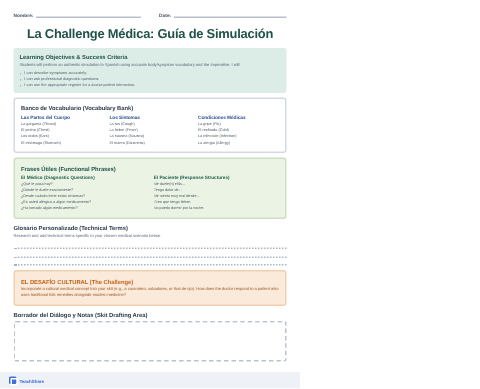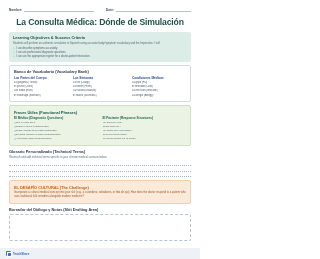--- a/index.html
+++ b/index.html
@@ -132,21 +132,21 @@
     <div class="meta-field">
       <span class="meta-label">Nombre:</span>
       <span class="meta-line"></span>
     </div>
     <div class="meta-field">
       <span class="meta-label">Date:</span>
       <span class="meta-line"></span>
     </div>
   </div>
 
-  <div class="doc-title">La Consulta Médica: Dónde de Simulación</div>
+  <div class="doc-title">La Challenge Médica: Guía de Simulación</div>
 
   <div class="panel panel-teal">
     <div class="panel-title">Learning Objectives &amp; Success Criteria</div>
     <div class="panel-sub">Students will perform an authentic simulation in Spanish using accurate body/symptom vocabulary and the Imperative. I will:</div>
     <ul class="bullets">
       <li>I can describe symptoms accurately.</li>
       <li>I can ask professional diagnostic questions.</li>
       <li>I can use the appropriate register for a doctor-patient interaction.</li>
     </ul>
   </div>

